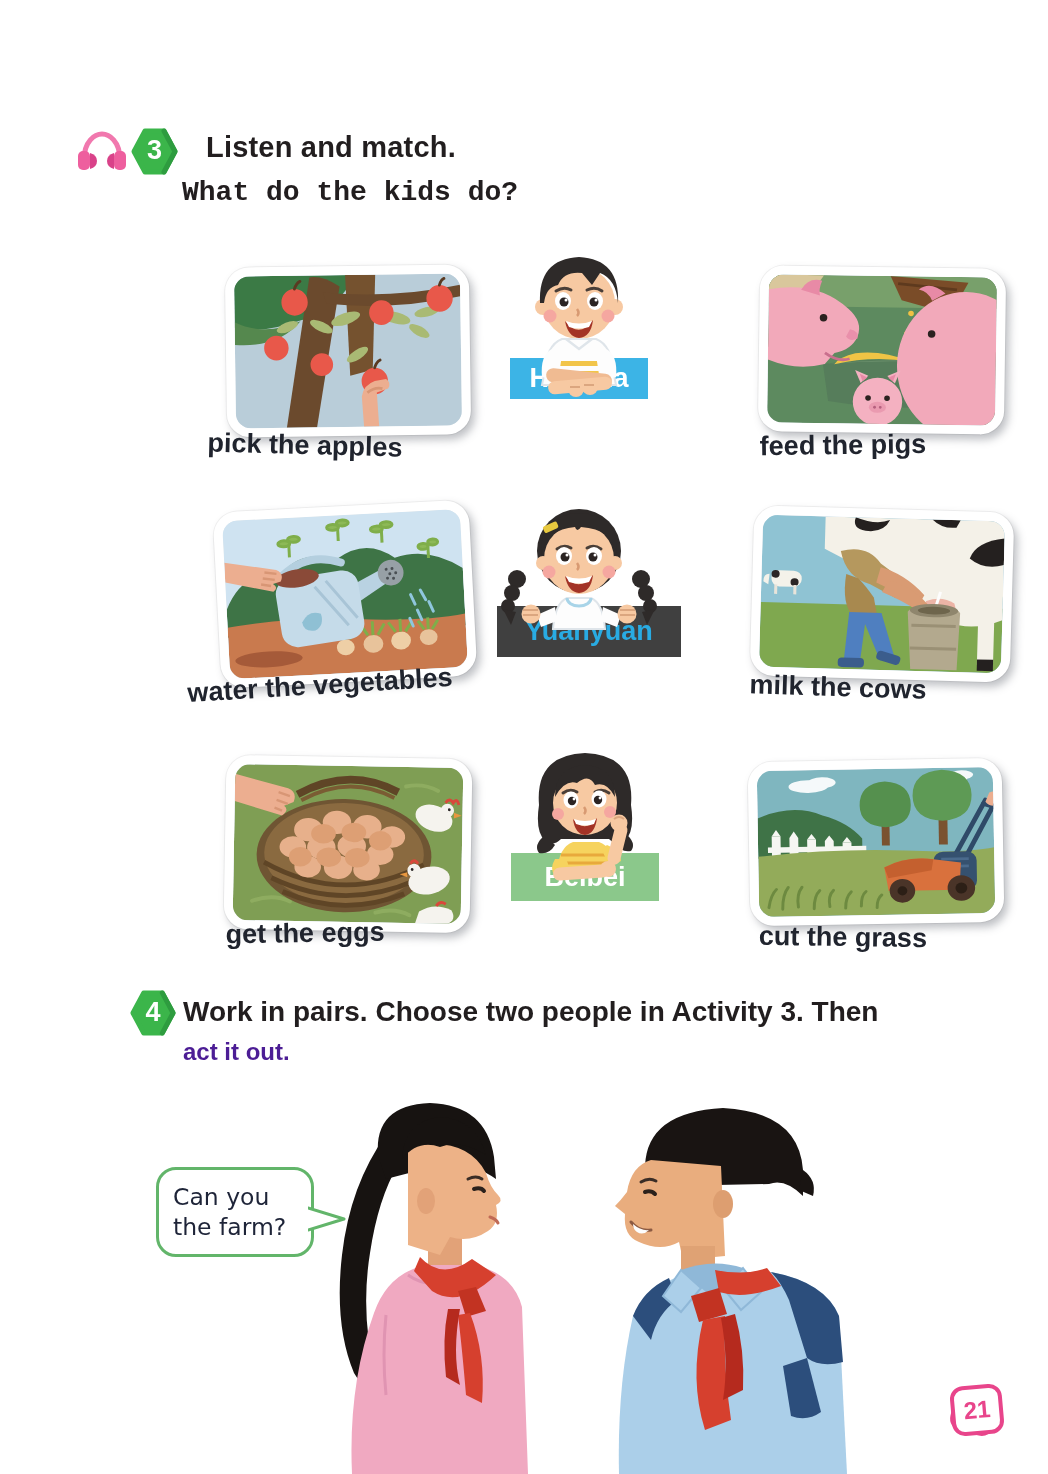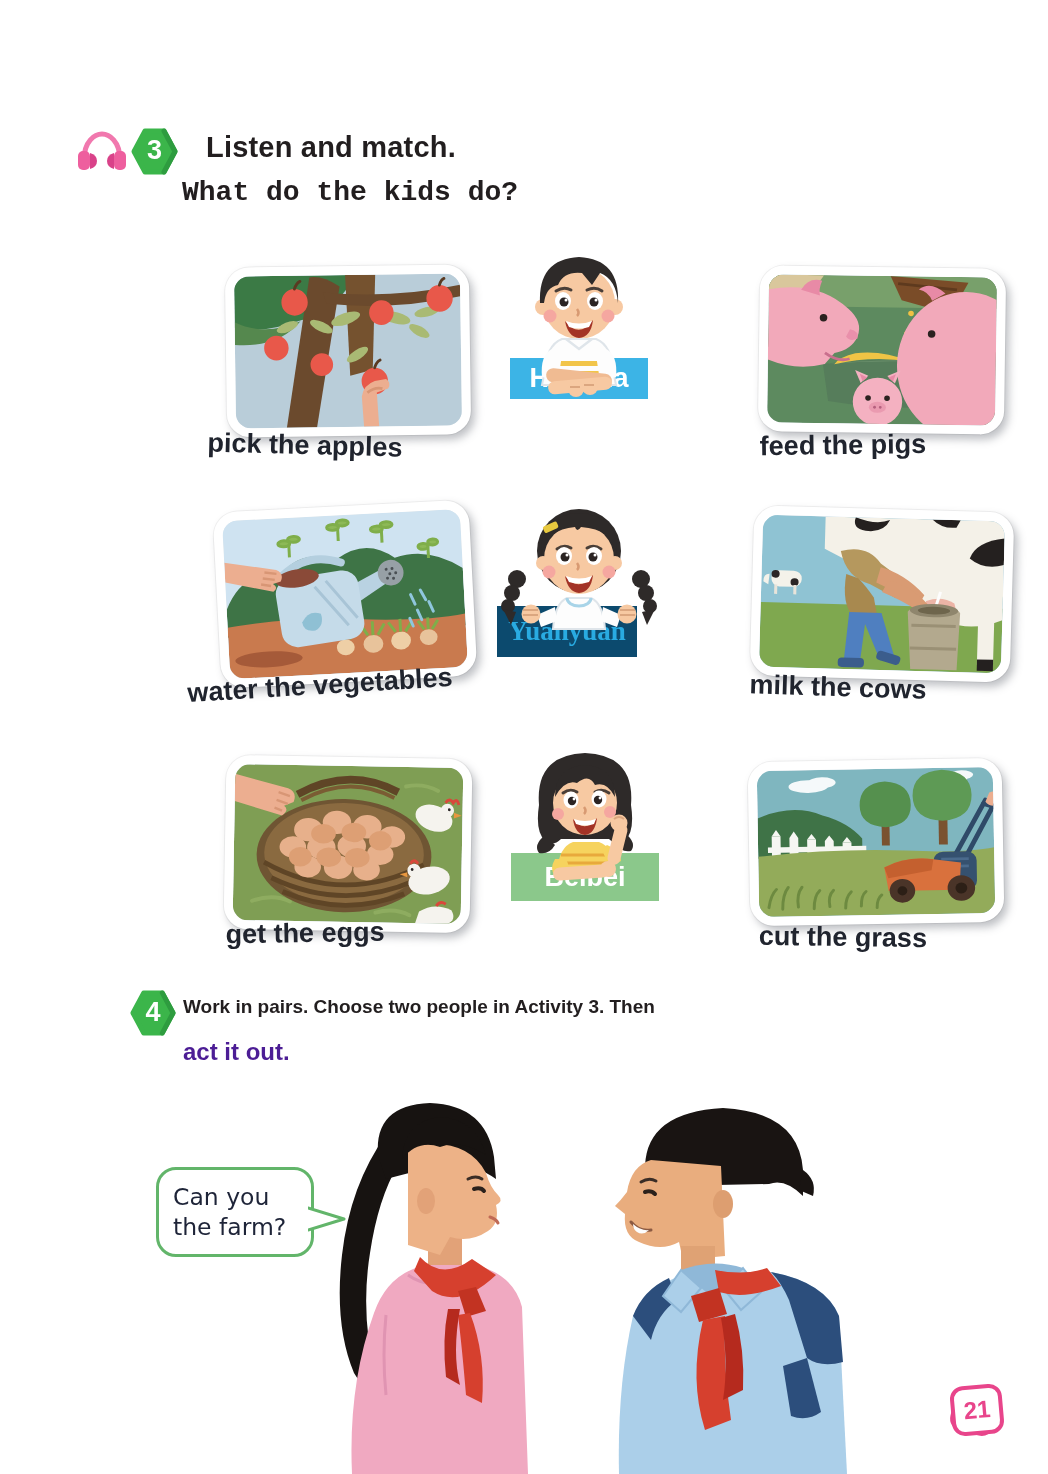--- a/index.html
+++ b/index.html
@@ -7,21 +7,21 @@
         font-family:"Liberation Sans","DejaVu Sans",sans-serif;color:#20242e;}
   .abs{position:absolute;}
 
   
   .hex-badge{width:47px;height:47px;}
   .hex-badge svg{position:absolute;inset:0;width:100%;height:100%;}
   .hex-badge .num{position:absolute;inset:0;display:flex;align-items:center;justify-content:center;
                   color:#fff;font-weight:700;font-size:27px;padding-bottom:2px;}
   .a3-title{left:182px;top:131px;font-size:29px;font-weight:700;color:#221e1f;letter-spacing:.2px;margin-left:24px;}
   .a3-sub{left:182px;top:177px;font-size:28px;font-weight:600;color:#221e1f;font-family:Liberation Mono, monospace;}
-  .a4-line1{left:183px;top:996px;font-size:19px;font-weight:700;color:#221e1f;}
+  .a4-line1{left:183px;top:996px;font-size:28px;font-weight:700;color:#221e1f;}
   .a4-line2{left:183px;top:1038px;font-size:24px;font-weight:700;color:#4c1d95;}
 
   
   .card{position:absolute;box-sizing:border-box;border:9px solid #fff;border-radius:24px;overflow:hidden;
         background:#dfe7ec;box-shadow:0 0 0 1px rgba(0,0,0,.05), 4px 5px 9px rgba(85,90,100,.38);}
   .card svg{display:block;width:100%;height:100%;}
   .caption{position:absolute;font-size:27px;font-weight:600;color:#20242e;text-align:center;}
 
   .c-apples{left:186px;top:250px;width:244px;height:170px;transform:rotate(-.8deg);}
   .cap-apples{left:175px;top:430px;width:260px;transform:rotate(1.5deg);}
@@ -37,21 +37,21 @@
   .cap-grass{left:713px;top:922px;width:260px;transform:rotate(.8deg);}
 
   
   .char{position:absolute;}
   .char svg{position:absolute;inset:0;width:100%;height:100%;z-index:2;}
   .name-label{position:absolute;z-index:1;display:flex;align-items:center;justify-content:center;
               font-weight:700;font-size:27px;}
   .char-huahua{left:504px;top:245px;width:150px;height:156px;}
   .char-huahua .name-label{left:6px;top:113px;width:138px;height:41px;background:#3cb4e6;color:#fff;}
   .char-yuanyuan{left:491px;top:499px;width:176px;height:158px;}
-  .char-yuanyuan .name-label{left:6px;top:107px;width:140px;height:51px;background:#0c4a6e;color:#29abe2;font-family:Liberation Serif, serif;}
+  .char-yuanyuan .name-label{left:6px;top:107px;width:184px;height:51px;background:#404040;color:#29abe2;}
   .char-beibei{left:505px;top:739px;width:160px;height:164px;}
   .char-beibei .name-label{left:6px;top:114px;width:148px;height:48px;background:#8bc88b;color:#fff;}
 
   
   .kid{position:absolute;}
   .kid svg{display:block;width:100%;height:100%;}
   .bubble{position:absolute;box-sizing:border-box;background:#fff;border:3px solid #62b56a;border-radius:20px;
           padding:12px 14px;font-family:"DejaVu Sans","Liberation Sans",sans-serif;
           font-size:23.5px;line-height:30px;color:#1e2438;}
   .bubble .tail{position:absolute;width:38px;height:26px;}

